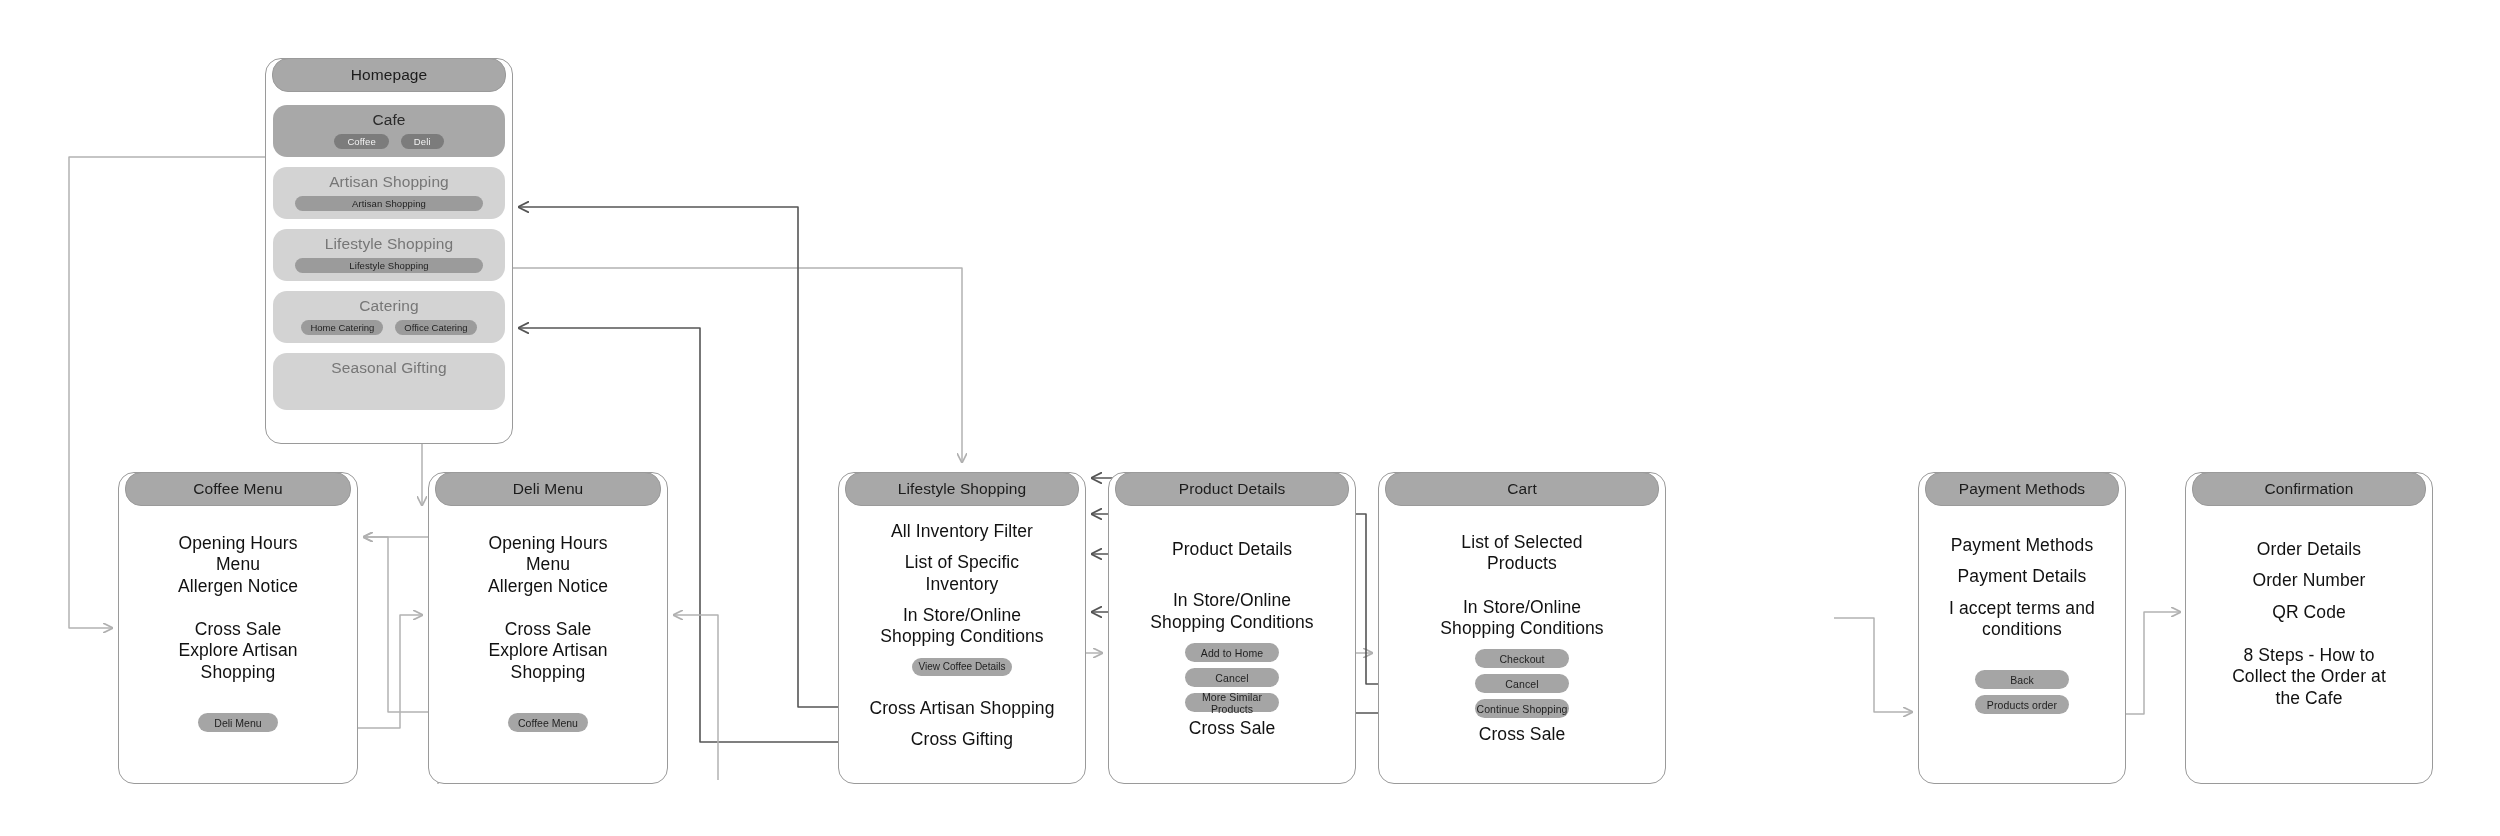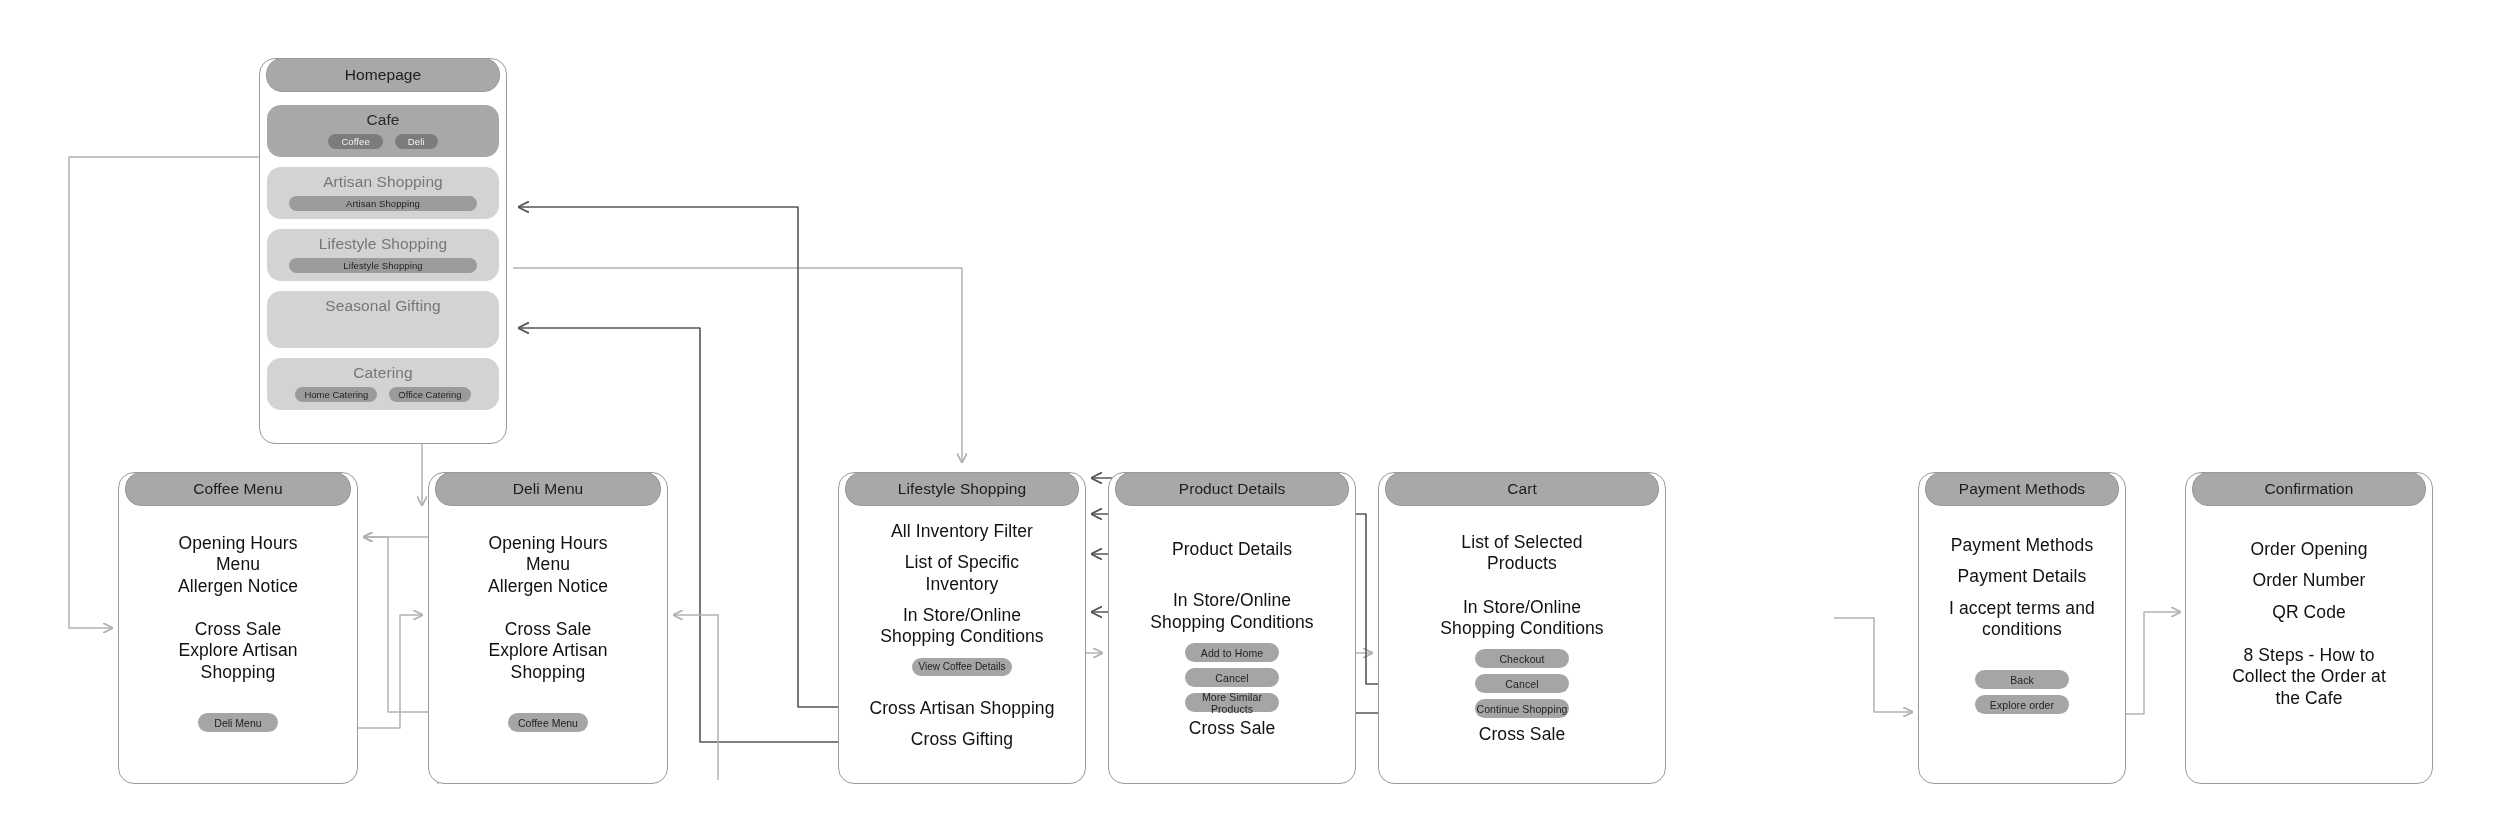--- a/index.html
+++ b/index.html
@@ -68,21 +68,21 @@
     font-size: 17.5px;
     color: #111111;
     line-height: 1.22;
     letter-spacing: .1px;
   }
   .gap-sm { height: 10px; }
   .gap-md { height: 22px; }
   .gap-lg { height: 30px; }
 
   
-  #homepage { left: 259px; top: 58px; width: 248px; height: 386px; }
+  #homepage { left: 265px; top: 58px; width: 248px; height: 386px; }
   #homepage .card-body { padding-top: 12px; }
   .hp-section {
     width: 232px;
     border-radius: 14px;
     box-sizing: border-box;
     display: flex;
     flex-direction: column;
     align-items: center;
     margin-bottom: 10px;
     padding: 6px 0 8px 0;
@@ -257,30 +257,30 @@
         <div class="hp-title hp-title-muted">Artisan Shopping</div>
         <div class="hp-chip-wide">Artisan Shopping</div>
       </div>
 
       <div class="hp-section hp-light">
         <div class="hp-title hp-title-muted">Lifestyle Shopping</div>
         <div class="hp-chip-wide">Lifestyle Shopping</div>
       </div>
 
       <div class="hp-section hp-light">
-        <div class="hp-title hp-title-muted">Seasonal Gifting</div>
-        <div class="hp-spacer"></div>
-      </div>
-
-      <div class="hp-section hp-light">
         <div class="hp-title hp-title-muted">Catering</div>
         <div class="hp-row">
           <div class="hp-chip-cater">Home Catering</div>
           <div class="hp-chip-cater">Office Catering</div>
         </div>
+      </div>
+
+      <div class="hp-section hp-light">
+        <div class="hp-title hp-title-muted">Seasonal Gifting</div>
+        <div class="hp-spacer"></div>
       </div>
 
     </div>
   </div>
 
   <div class="card" id="coffee-menu">
     <div class="card-header">Coffee Menu</div>
     <div class="card-body">
       <div class="line">Opening Hours</div>
       <div class="line">Menu</div>
@@ -369,29 +369,29 @@
     <div class="card-body">
       <div class="line">Payment Methods</div>
       <div class="gap-sm"></div>
       <div class="line">Payment Details</div>
       <div class="gap-sm"></div>
       <div class="line">I accept terms and</div>
       <div class="line">conditions</div>
       <div class="gap-lg"></div>
       <div class="btn-stack">
         <div class="act-btn">Back</div>
-        <div class="act-btn">Explore order</div>
+        <div class="act-btn">Products order</div>
       </div>
     </div>
   </div>
 
   <div class="card" id="confirm-card">
     <div class="card-header">Confirmation</div>
     <div class="card-body">
-      <div class="line">Order Opening</div>
+      <div class="line">Order Details</div>
       <div class="gap-sm"></div>
       <div class="line">Order Number</div>
       <div class="gap-sm"></div>
       <div class="line">QR Code</div>
       <div class="gap-md"></div>
       <div class="line">8 Steps - How to</div>
       <div class="line">Collect the Order at</div>
       <div class="line">the Cafe</div>
     </div>
   </div>

